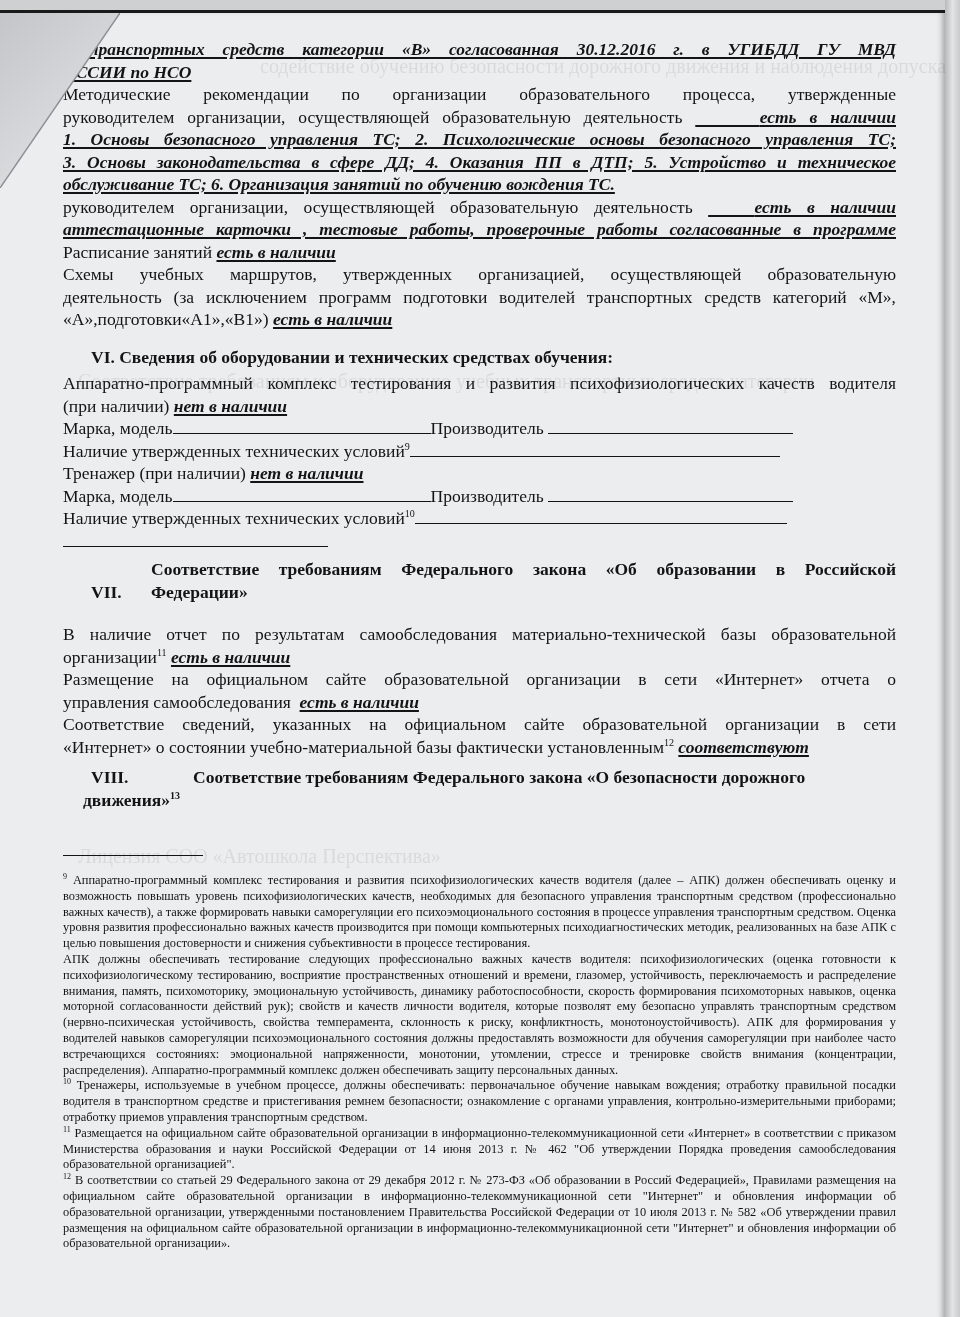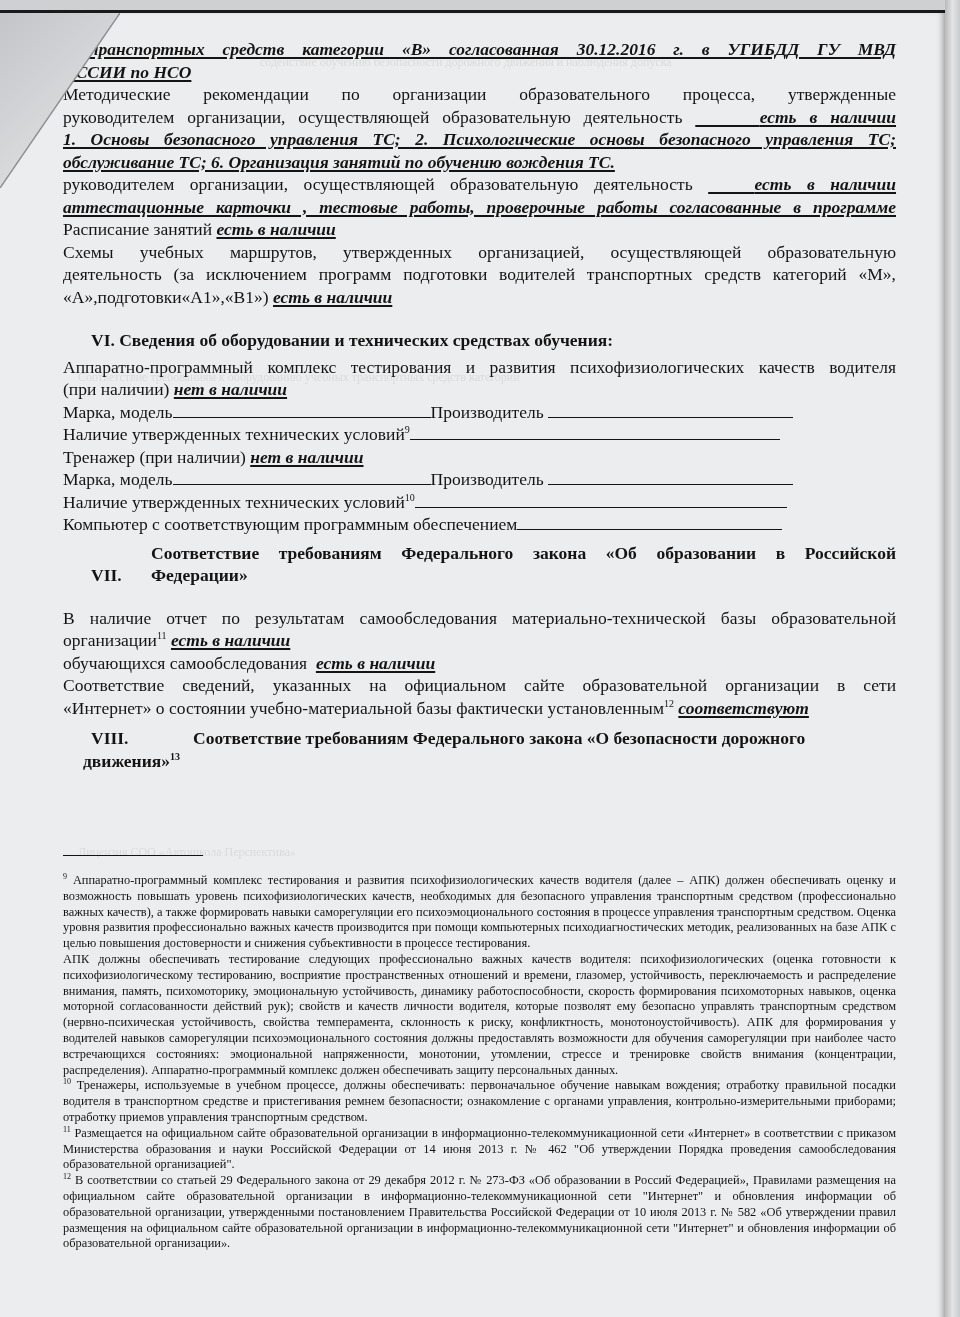--- a/index.html
+++ b/index.html
@@ -35,36 +35,36 @@
     font-size: 17.5px; line-height: 22.5px;
   }
   .line { display: block; text-align: justify; text-align-last: justify; white-space: nowrap; }
   .line.last { text-align-last: left; }
   .line.nojust { text-align: left; text-align-last: left; }
   .ul { text-decoration: underline; text-decoration-thickness: 1.5px; text-underline-offset: 2px; }
   .bi { font-weight: bold; font-style: italic; }
   .blank { display: inline-block; border-bottom: 1.2px solid #141414; height: 14px; vertical-align: baseline; }
   sup { font-size: 10px; line-height: 0; vertical-align: 7px; }
   .section-head { font-weight: bold; }
-  .sec6 { margin-top: 21px; padding-left: 28px; }
+  .sec6 { margin-top: 15px; padding-left: 28px; }
   .sec7 { margin-top: 6px; display: flex; align-items: flex-end; }
   .sec7 .num { width: 88px; padding-left: 28px; box-sizing: border-box; font-weight: bold; }
   .sec7 .txt { flex: 1; font-weight: bold; }
   .sec8 { margin-top: 8px; display: flex; }
   .sec8 .num { width: 130px; padding-left: 28px; box-sizing: border-box; font-weight: bold; }
   .sec8 .txt { flex: 1; font-weight: bold; }
   .footnote-sep { position: absolute; left: 63px; top: 855px; width: 140px; border-top: 1.3px solid #141414; }
   .footnotes {
     position: absolute; left: 63px; top: 873px; width: 833px;
     font-size: 12.4px; line-height: 15.8px;
   }
   .footnotes .fn { text-align: justify; }
   .footnotes sup { font-size: 8px; vertical-align: 5px; }
   .ghost {
-    position: absolute; color: rgba(60,60,60,0.10); font-size: 12px; white-space: nowrap;
+    position: absolute; color: rgba(60,60,60,0.10); font-size: 20px; white-space: nowrap;
     pointer-events: none;
   }
 </style>
 </head>
 <body>
 
 <div class="page"></div>
 <div class="page-edge"></div>
 
 <div class="fold"></div>
@@ -73,54 +73,56 @@
 </svg>
 
 <div class="content">
 
   <span class="line bi ul" style="padding-left:2px;">томранспортных средств категории «В» согласованная 30.12.2016 г.   в УГИБДД ГУ МВД</span>
   <span class="line bi ul last nojust"><span>ОССИИ по НСО</span></span>
 
   <span class="line">Методические рекомендации по организации образовательного процесса, утвержденные</span>
   <span class="line"><span>руководителем организации, осуществляющей образовательную деятельность</span> <span class="bi ul">&nbsp;&nbsp;&nbsp;&nbsp;&nbsp;<span>есть в наличии</span></span></span>
   <span class="line bi ul">1. Основы безопасного управления ТС; 2. Психологические основы безопасного управления ТС;</span>
+  <span class="line bi ul">3. Основы законодательства в сфере ДД;  4. Оказания ПП в ДТП; 5. Устройство и техническое</span>
   <span class="line bi last nojust"><span class="ul">обслуживание ТС;  6. Организация занятий по обучению вождения ТС.</span></span>
 
   <span class="line"><span>руководителем организации, осуществляющей образовательную деятельность</span> <span class="bi ul">&nbsp;&nbsp;&nbsp;<span>есть в наличии</span></span></span>
   <span class="line bi ul">аттестационные карточки , тестовые работы, проверочные работы согласованные в  программе</span>
 
   <span class="line nojust"><span>Расписание занятий</span> <span class="bi ul">есть в наличии</span></span>
 
   <span class="line">Схемы учебных маршрутов, утвержденных организацией, осуществляющей образовательную</span>
   <span class="line">деятельность (за исключением программ подготовки водителей транспортных средств категорий «М»,</span>
   <span class="line nojust"><span>«А»,подготовки«А1»,«В1»)</span> <span class="bi ul">есть в наличии</span></span>
 
   <div class="sec6 section-head">VI. Сведения об оборудовании и технических средствах обучения:</div>
   <div style="margin-top:4px;">
     <span class="line">Аппаратно-программный комплекс тестирования и развития психофизиологических качеств водителя</span>
     <span class="line nojust"><span>(при наличии)</span> <span class="bi ul">нет в наличии</span></span>
     <span class="line nojust"><span>Марка, модель</span><span class="blank" style="width:258px;"></span><span>Производитель</span> <span class="blank" style="width:245px;"></span></span>
     <span class="line nojust"><span>Наличие утвержденных технических условий</span><sup>9</sup><span class="blank" style="width:370px;"></span></span>
     <span class="line nojust"><span>Тренажер (при наличии)</span> <span class="bi ul">нет в наличии</span></span>
     <span class="line nojust"><span>Марка, модель</span><span class="blank" style="width:258px;"></span><span>Производитель</span> <span class="blank" style="width:245px;"></span></span>
     <span class="line nojust"><span>Наличие утвержденных технических условий</span><sup>10</sup><span class="blank" style="width:372px;"></span></span>
-    <span class="line nojust"><span>Компьютер с соответствующим программным обеспечением</span><span class="blank" style="width:265px;"></span></span>
+    <span class="line nojust"><span class="blank" style="width:265px;"></span></span>
   </div>
 
   <div class="sec7">
     <div class="num">VII.</div>
     <div class="txt">
       <span class="line">Соответствие требованиям Федерального закона «Об образовании в Российской</span>
       <span class="line nojust">Федерации»</span>
     </div>
   </div>
   <div style="margin-top:20px;">
     <span class="line">В наличие отчет по результатам самообследования материально-технической базы образовательной</span>
     <span class="line nojust"><span>организации</span><sup>11</sup> <span class="bi ul">есть в наличии</span></span>
-    <span class="line nojust"><span>обучающихся самообследования</span>&nbsp; <span class="bi ul">есть в наличии</span></span>
+    <span class="line">Размещение на официальном сайте образовательной организации в сети «Интернет»  отчета о</span>
+    <span class="line nojust"><span>управления самообследования</span>&nbsp; <span class="bi ul">есть в наличии</span></span>
     <span class="line">Соответствие сведений, указанных на официальном сайте образовательной организации в сети</span>
     <span class="line nojust"><span>«Интернет» о состоянии учебно-материальной базы фактически установленным</span><sup>12</sup> <span class="bi ul">соответствуют</span></span>
   </div>
 
   <div class="sec8">
     <div class="num">VIII.</div>
     <div class="txt">Соответствие требованиям Федерального закона «О безопасности дорожного</div>
   </div>
   <div class="cont" style="padding-left:20px;font-weight:bold;"><span>движения»</span><sup>13</sup></div>
 </div>

